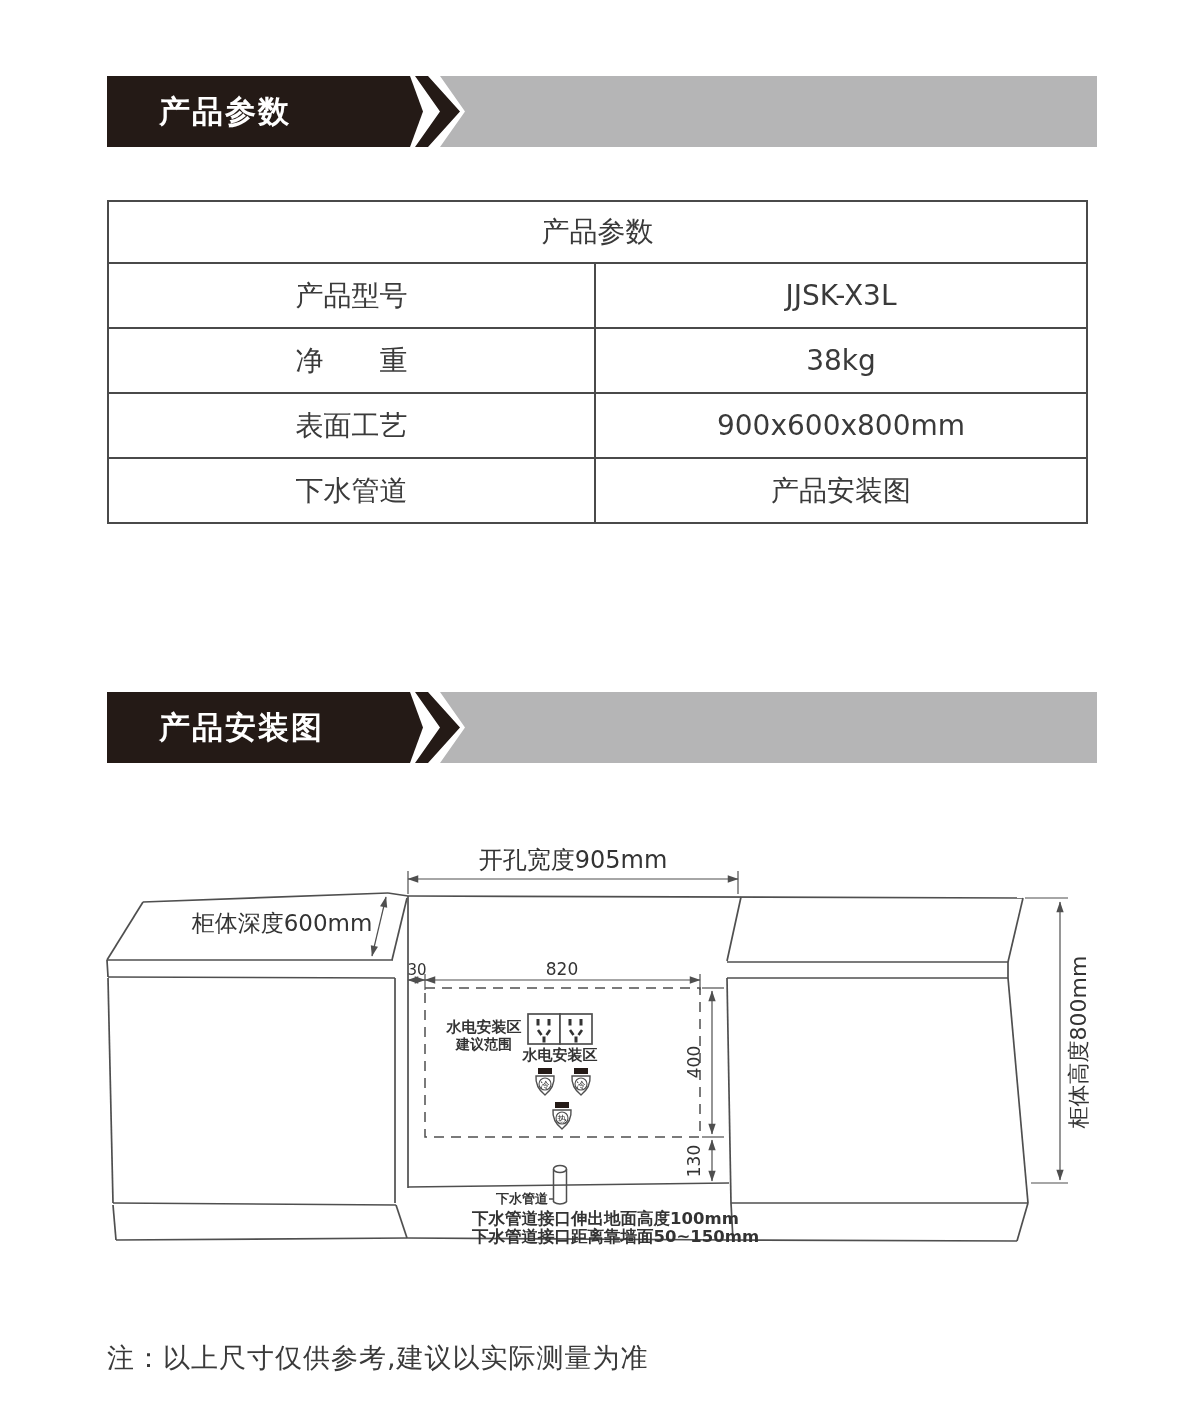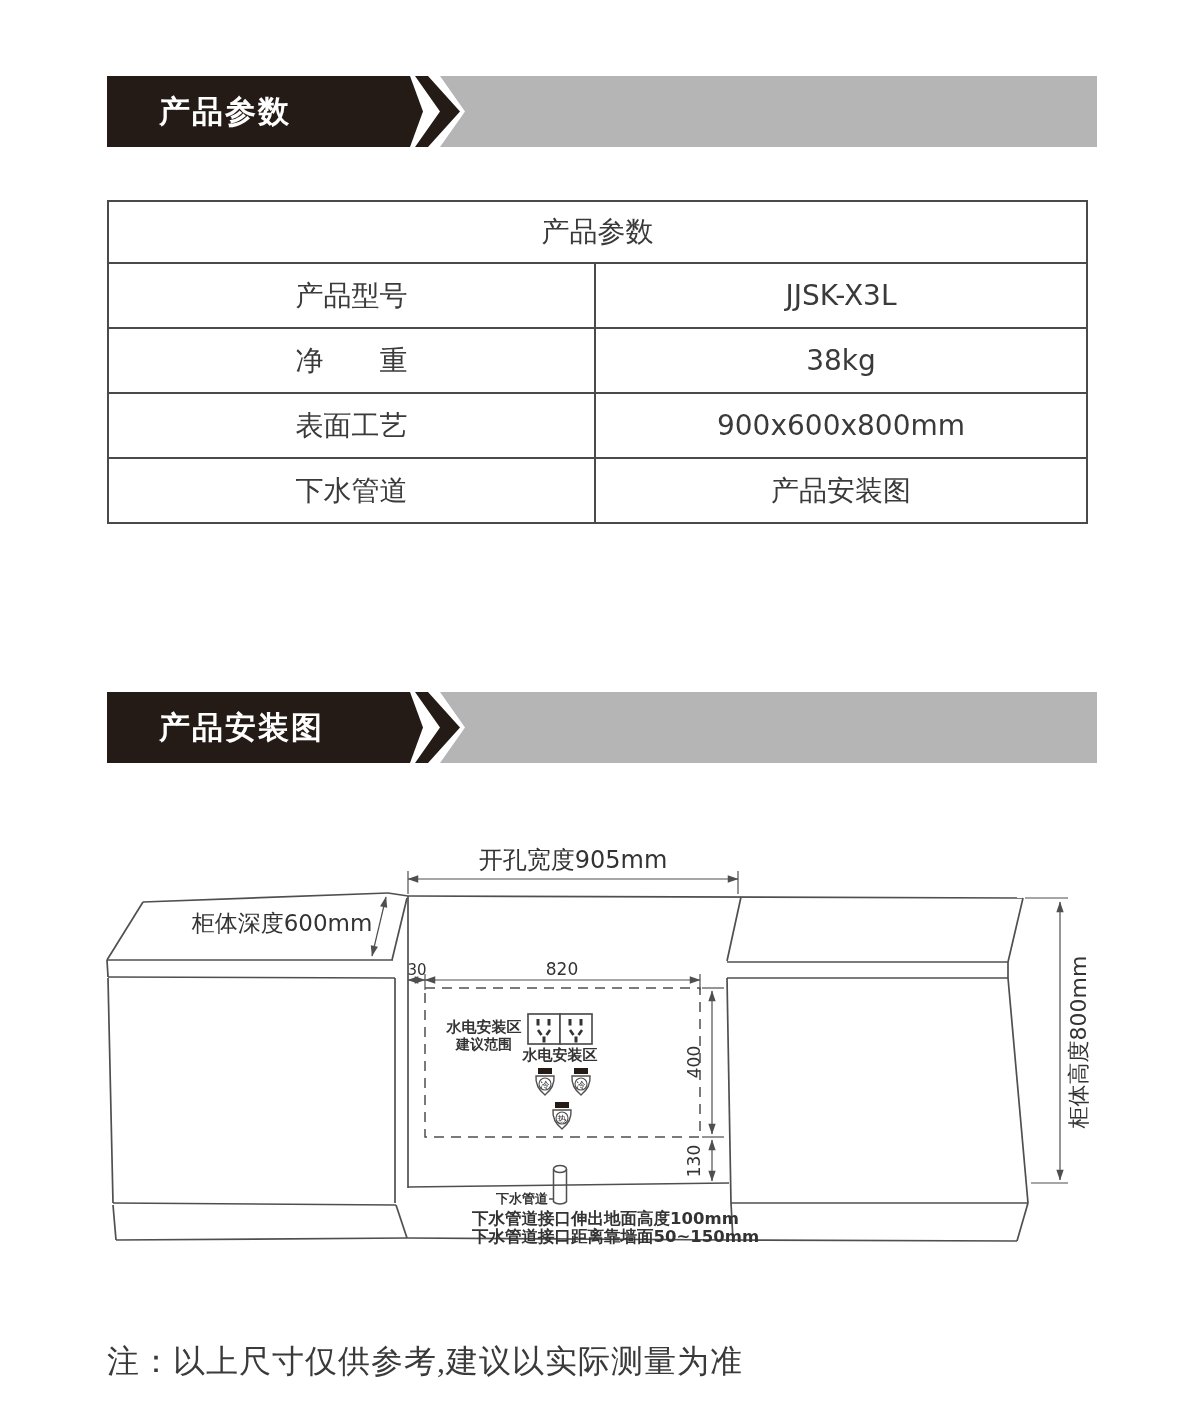--- a/index.html
+++ b/index.html
@@ -20,21 +20,21 @@
       table-layout:fixed;}
   table.spec th,table.spec td{border:2px solid #4a4a4a;text-align:center;font-weight:normal;
       font-size:28px;color:#3a3a3a;padding:0;}
   table.spec th{height:60px;}
   table.spec td{height:63px;}
   table.spec col.c1{width:487px;}
   
   .diagram{position:absolute;left:90px;top:830px;width:1110px;height:480px;}
   .diagram text{fill:#333;font-family:"DejaVu Sans","Liberation Sans",sans-serif;}
   
-  .note{position:absolute;left:107px;top:1340px;font-size:32px;color:#3a3a3a;letter-spacing:1px;font-family:Liberation Serif, serif;}
+  .note{position:absolute;left:107px;top:1340px;font-size:27px;color:#3a3a3a;letter-spacing:1px;}
 </style>
 </head>
 <body>
 
 <div class="page">
 
   <div class="banner" style="top:76px;">
     <div class="black">
       <span>产品参数</span>
     </div>

